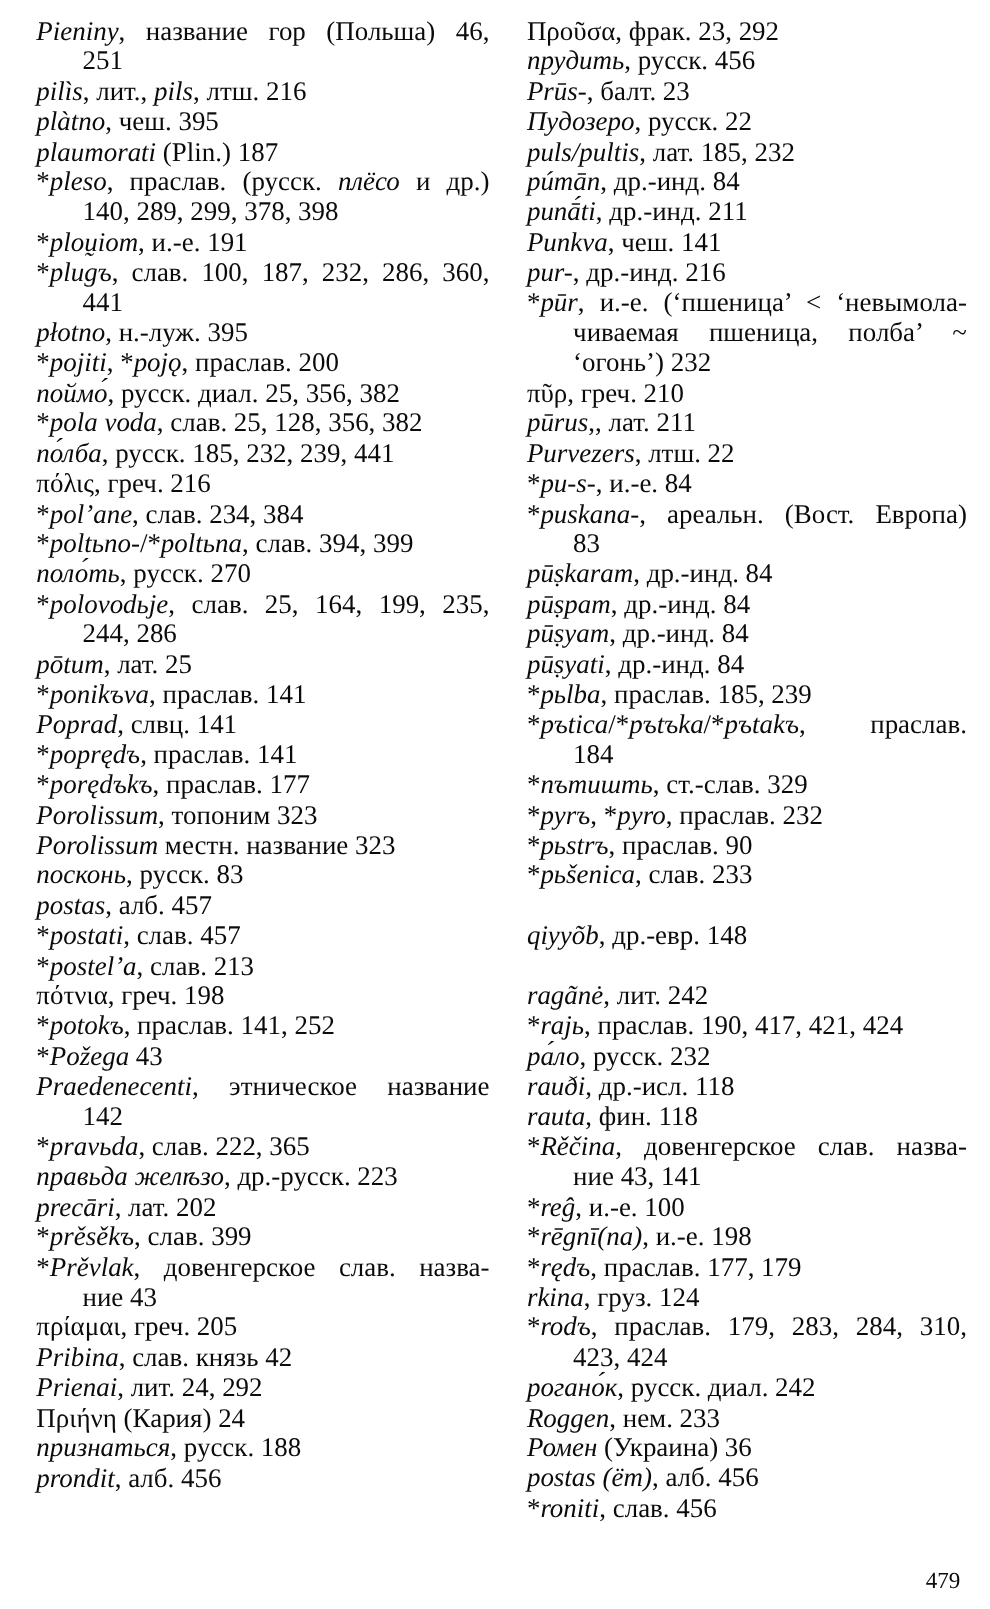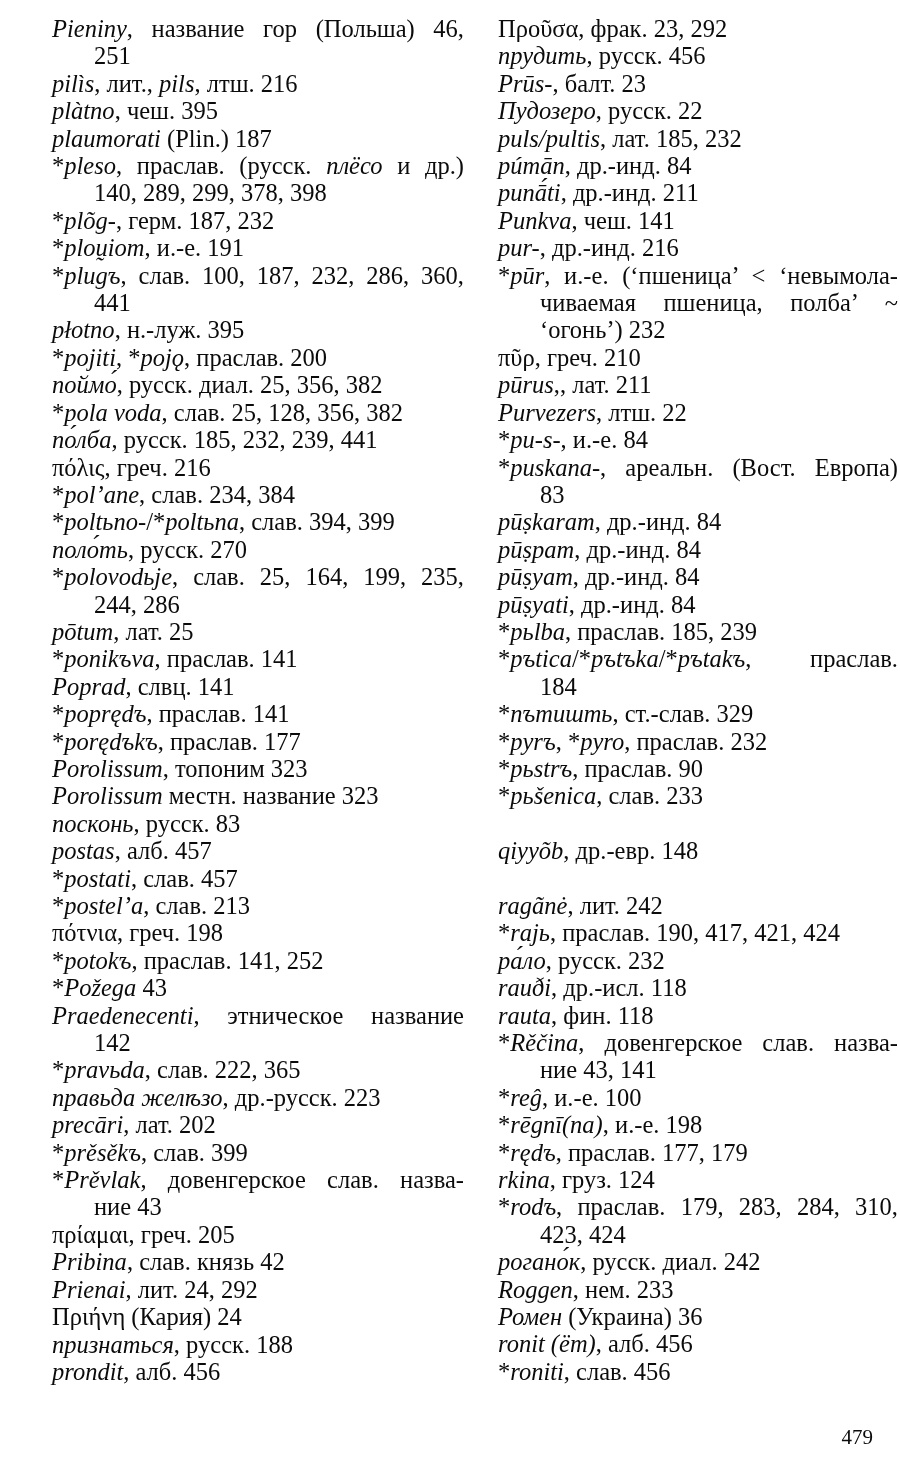--- a/index.html
+++ b/index.html
@@ -13,21 +13,21 @@
     height: 1463px;
     overflow: hidden;
     color: #0b0b0b;
     font-family: "Liberation Serif", "DejaVu Serif", serif;
     font-size: 24.5px;
     line-height: 27.4px;
   }
   .columns {
     display: flex;
     padding-top: 15px;
-    padding-left: 52px;
+    padding-left: 33px;
   }
   .col {
     flex: 0 0 auto;
   }
   .col-left  { width: 412px; margin-right: 34px; }
   .col-right { width: 400px; }
   .entry { }
   .entry.gap { margin-top: 27.4px; }
   .line {
     white-space: nowrap;
@@ -64,23 +64,20 @@
         <div class="line"><span class="lemma">plàtno</span><span class="plain">, чеш. 395</span></div>
       </div>
       <div class="entry">
         <div class="line"><span class="lemma">plaumorati</span><span class="plain"> (Plin.) 187</span></div>
       </div>
       <div class="entry">
         <div class="line just"><span class="plain">*</span><span class="lemma">pleso</span><span class="plain">, праслав. (русск. </span><span class="lemma">плёсо</span><span class="plain"> и др.)</span></div>
         <div class="line cont"><span class="plain">140, 289, 299, 378, 398</span></div>
       </div>
       <div class="entry">
-        <div class="line"><span class="plain">*</span><span class="lemma">plõg-</span><span class="plain">, герм. 187, 232</span></div>
-      </div>
-      <div class="entry">
         <div class="line"><span class="plain">*</span><span class="lemma">ploṵiom</span><span class="plain">, и.-е. 191</span></div>
       </div>
       <div class="entry">
         <div class="line just"><span class="plain">*</span><span class="lemma">plugъ</span><span class="plain">, слав. 100, 187, 232, 286, 360,</span></div>
         <div class="line cont"><span class="plain">441</span></div>
       </div>
       <div class="entry">
         <div class="line"><span class="lemma">płotno</span><span class="plain">, н.-луж. 395</span></div>
       </div>
       <div class="entry">
@@ -313,21 +310,21 @@
       <div class="entry">
         <div class="line"><span class="lemma">рогано́к</span><span class="plain">, русск. диал. 242</span></div>
       </div>
       <div class="entry">
         <div class="line"><span class="lemma">Roggen</span><span class="plain">, нем. 233</span></div>
       </div>
       <div class="entry">
         <div class="line"><span class="lemma">Ромен</span><span class="plain"> (Украина) 36</span></div>
       </div>
       <div class="entry">
-        <div class="line"><span class="lemma">ronit (ëm)</span><span class="plain">, алб. 456</span></div>
+        <div class="line"><span class="lemma">postas (ëm)</span><span class="plain">, алб. 456</span></div>
       </div>
       <div class="entry">
         <div class="line"><span class="plain">*</span><span class="lemma">roniti</span><span class="plain">, слав. 456</span></div>
       </div>
     </div>
 </div>
 
 <div class="page-number">479</div>
 
 </body></html>

